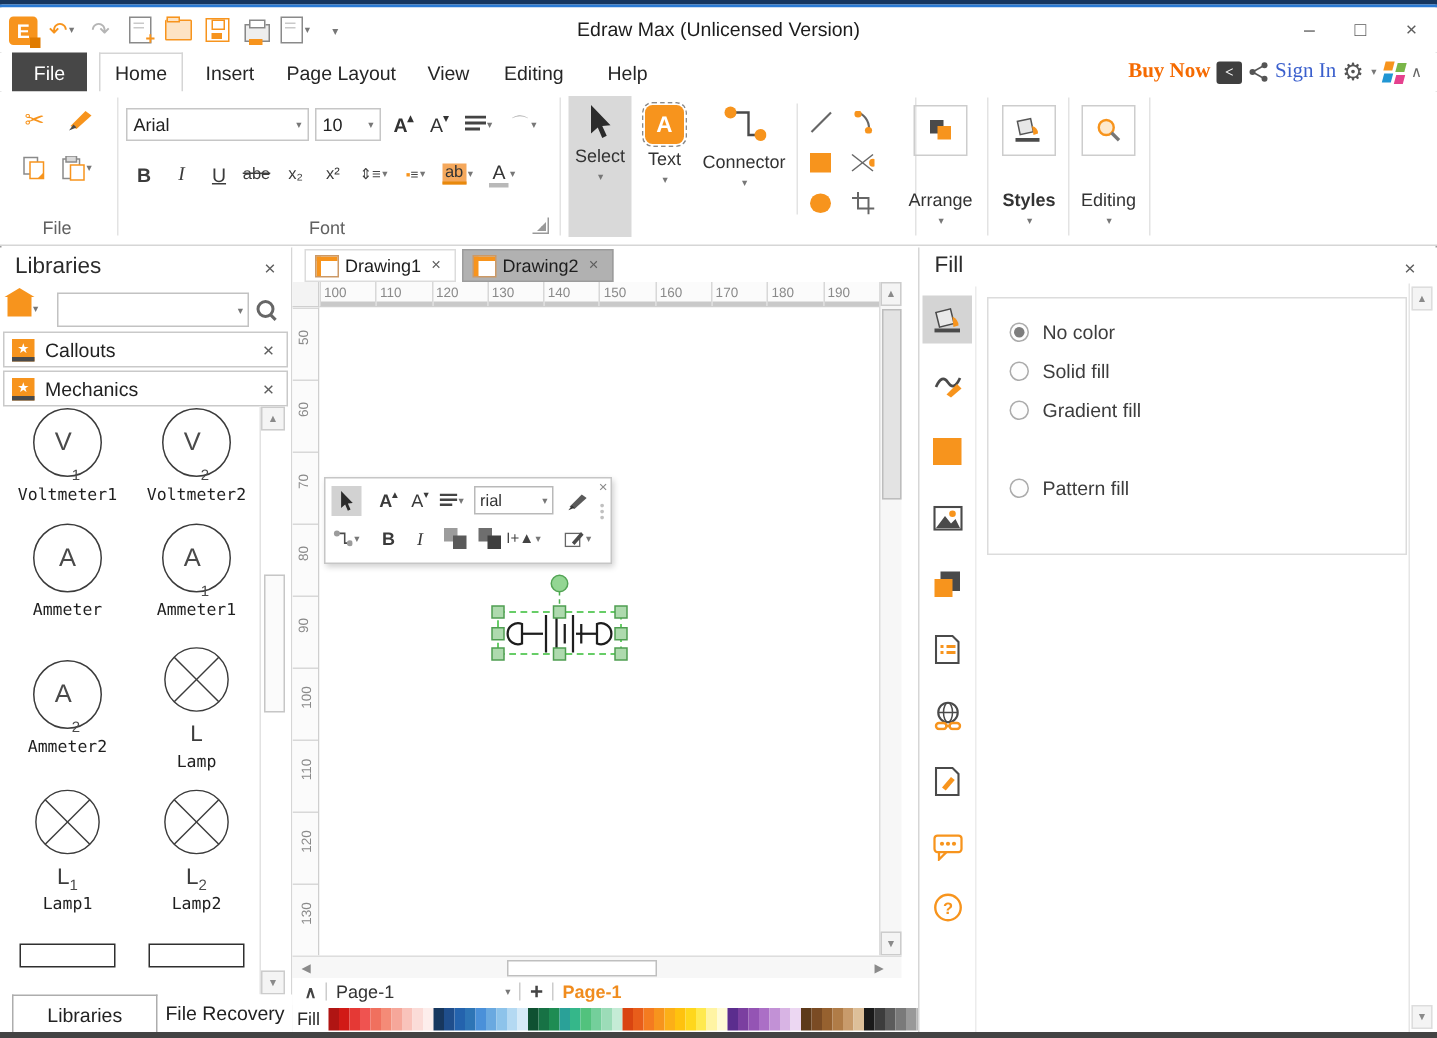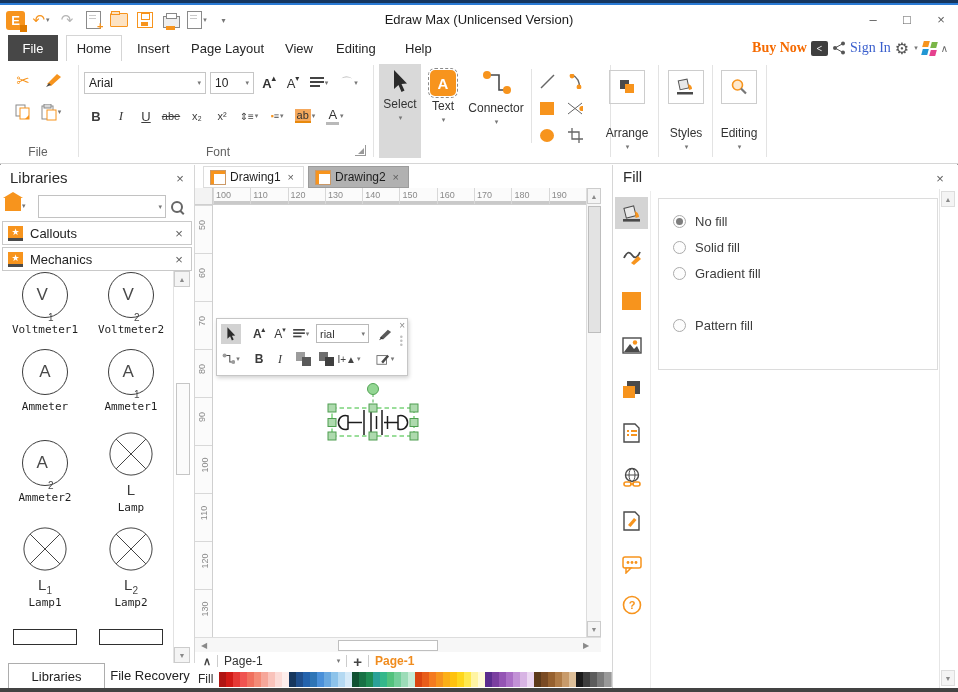--- a/index.html
+++ b/index.html
@@ -401,21 +401,21 @@
     </div>
     <div class="gsep" style="left:658px;"></div>
     <div class="bigbtn" style="left:662px;width:48px;">
       <span class="iconbox" style="position:relative;top:0;">
         <svg width="20" height="18" viewBox="0 0 20 18">
             <rect x="3" y="2" width="9" height="9" fill="#e8e8e8" stroke="#555" transform="rotate(-12 7 6)"></rect>
             <path d="M12 6 q4 1 4 5 l-3 1 Z" fill="#f7941d"></path>
             <rect x="1" y="14" width="16" height="2.5" fill="#4a4a4a"></rect>
           </svg>
       </span>
-      <span class="blabel" style="margin-top:22px;">Styles</span>
+      <span class="blabel" style="margin-top:22px;font-weight:bold;">Styles</span>
       <span class="dd">▾</span>
     </div>
     <div class="gsep" style="left:712px;"></div>
     <div class="bigbtn" style="left:714px;width:50px;">
       <span class="iconbox" style="position:relative;top:0;">
         <svg width="18" height="18" viewBox="0 0 18 18">
             <circle cx="7.5" cy="7" r="5" fill="#fde9cf" stroke="#f7941d" stroke-width="1.6"></circle>
             <line x1="11" y1="10.5" x2="16" y2="15.5" stroke="#777" stroke-width="2.2"></line>
           </svg>
       </span>
@@ -850,21 +850,21 @@
       <div class="rp-ic" style="top:398px;">
         <svg width="20" height="20" viewBox="0 0 20 20">
             <circle cx="10" cy="10" r="8.5" fill="#fff" stroke="#f7941d" stroke-width="1.6"></circle>
             <text x="10" y="14" text-anchor="middle" font-size="11" fill="#f7941d" font-family="Liberation Sans,sans-serif" font-weight="bold">?</text>
           </svg>
       </div>
     </div>
     <div class="opts" id="fill-options">
         <div class="fill-opt" style="top: 12px;">
           <span class="radio sel"></span>
-          <span class="lbl">No fill</span>
+          <span class="lbl">No color</span>
         </div>
         <div class="fill-opt" style="top: 38px;">
           <span class="radio"></span>
           <span class="lbl">Solid fill</span>
         </div>
         <div class="fill-opt" style="top: 64px;">
           <span class="radio"></span>
           <span class="lbl">Gradient fill</span>
         </div>
         <div class="fill-opt" style="top: 116px;">

